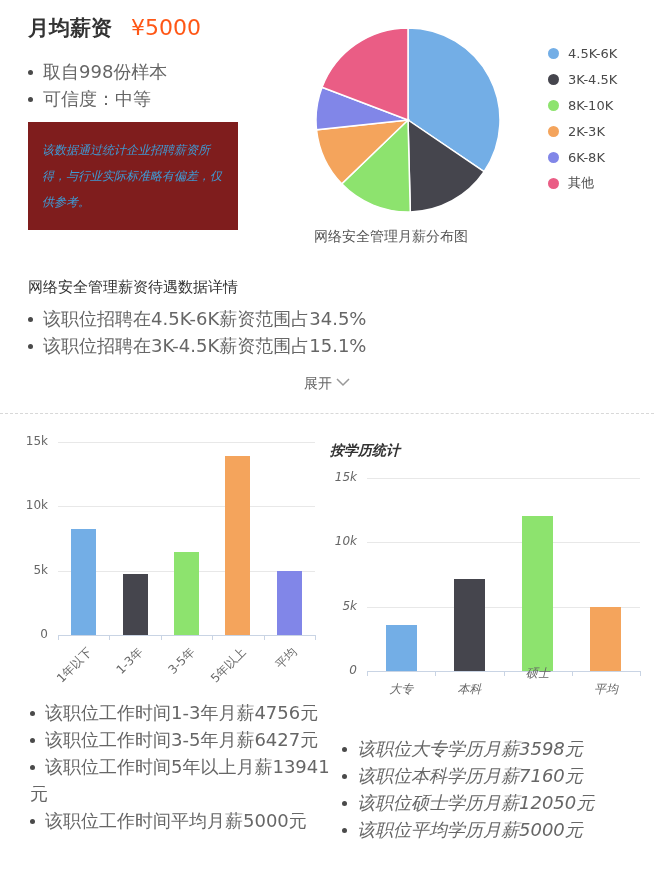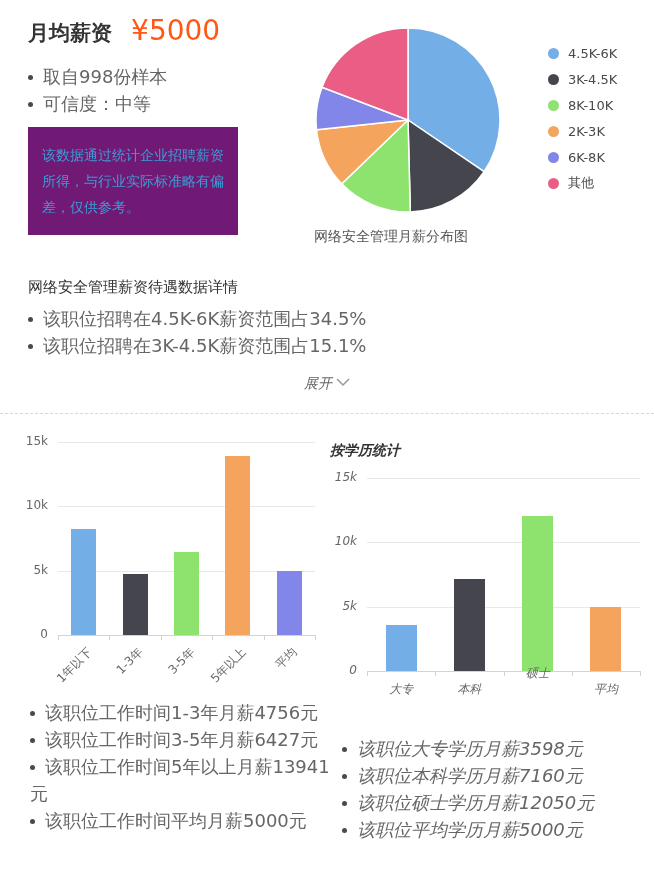--- a/index.html
+++ b/index.html
@@ -4,41 +4,41 @@
 <style>
   html,body{margin:0;padding:0;background:#fff;}
   .page{position:relative;width:654px;height:876px;background:#fff;overflow:hidden;
         font-family:"DejaVu Sans","Liberation Sans",sans-serif;color:#333;}
 
   
   .top{position:relative;height:252px;}
   .header{position:absolute;left:28px;top:14px;width:240px;}
   .title-row{white-space:nowrap;}
   .title-row h1{display:inline;font-size:21px;font-weight:700;color:#333;margin:0;}
-  .salary{display:inline;font-size:28px;color:#FF5716;margin-left:14px;font-weight:400;}
+  .salary{display:inline;font-size:22px;color:#FF5716;margin-left:14px;font-weight:400;}
   ul.dotlist{list-style:none;margin:0;padding:0;}
   ul.dotlist li{font-size:18px;color:#666;line-height:27px;}
   ul.dotlist li::before{content:'';display:inline-block;width:5px;height:5px;border-radius:50%;
         background:#4a4a4a;margin-right:10px;vertical-align:3px;}
   .meta{margin-top:16px !important;}
-  .notice{margin-top:10px;width:210px;box-sizing:border-box;background:#701a75;color:#3E9BD5;
-        font-size:14px;line-height:26px;padding:15px 14px;}
+  .notice{margin-top:10px;width:210px;box-sizing:border-box;background:#7f1d1d;color:#3E9BD5;
+        font-size:12px;line-height:26px;padding:15px 14px;font-style:italic;}
 
   
   .pie-block{position:absolute;left:314px;top:26px;width:188px;}
   .pie-title{margin-top:10px;text-align:left;font-size:14px;color:#555;white-space:nowrap;}
   .legend{position:absolute;left:548px;top:40px;list-style:none;margin:0;padding:0;}
   .legend li{height:26px;display:flex;align-items:center;cursor:default;}
   .legend .dot{width:11px;height:11px;border-radius:50%;margin-right:9px;flex:none;}
   .legend .lbl{font-size:13px;color:#4a4a4a;white-space:nowrap;}
 
   
   .details{padding-left:28px;}
   .details h2{margin:26px 0 8px 0;font-size:15px;font-weight:400;color:#333;}
-  .expand{margin-top:16px;text-align:center;font-size:14px;color:#666;cursor:pointer;font-style:italic;}
+  .expand{margin-top:16px;text-align:center;font-size:14px;color:#666;cursor:pointer;}
   .expand svg{margin-left:4px;vertical-align:1px;}
   .divider{border:none;border-top:1px dashed #d8d8d8;margin:20px 0 0 0;}
 
   
   .charts{display:flex;padding:0 18px;margin-top:16px;}
   .col{width:312px;box-sizing:border-box;}
   .col.right{width:306px;font-style:italic;}
   .col h3{margin:12px 0 6px 0;font-size:14px;font-weight:700;color:#333;}
   .barchart{position:relative;height:255px;}
   .barchart .grid{position:absolute;height:1px;background:#E8E8E8;}

